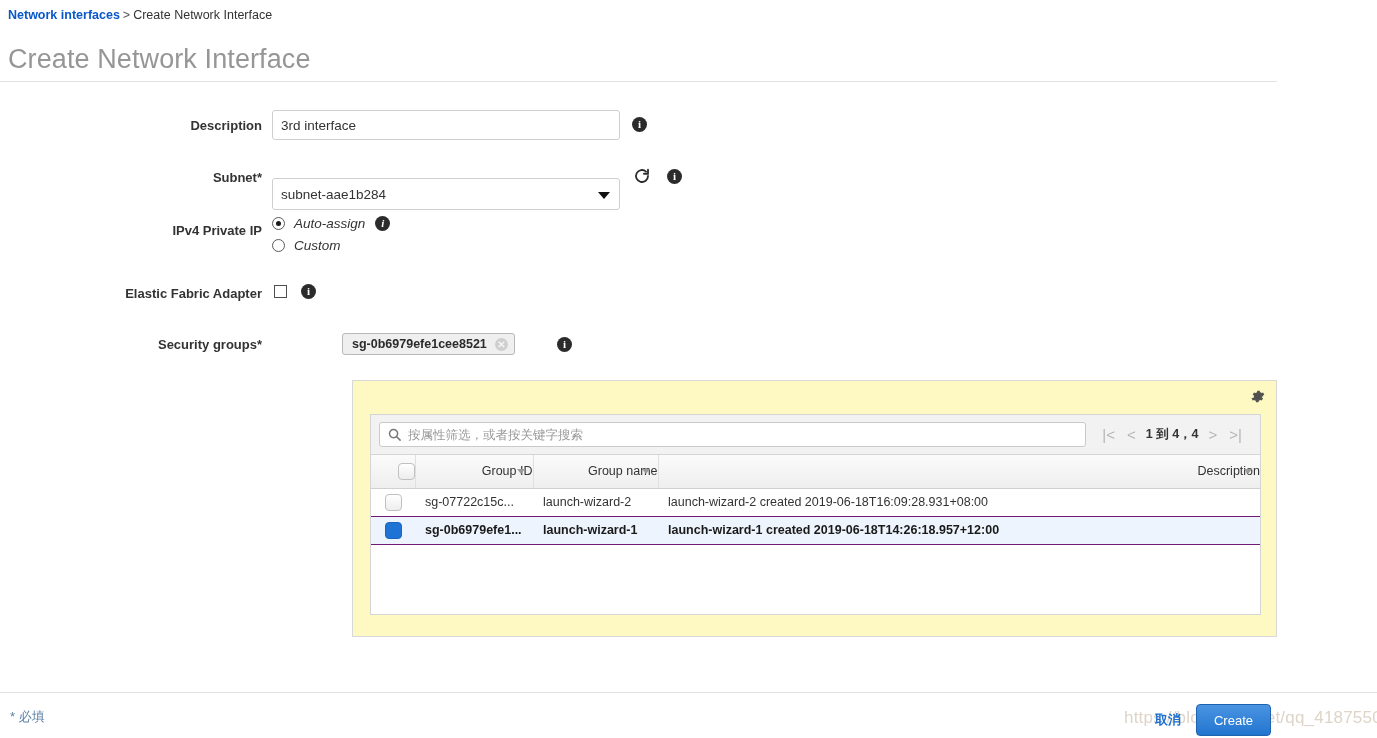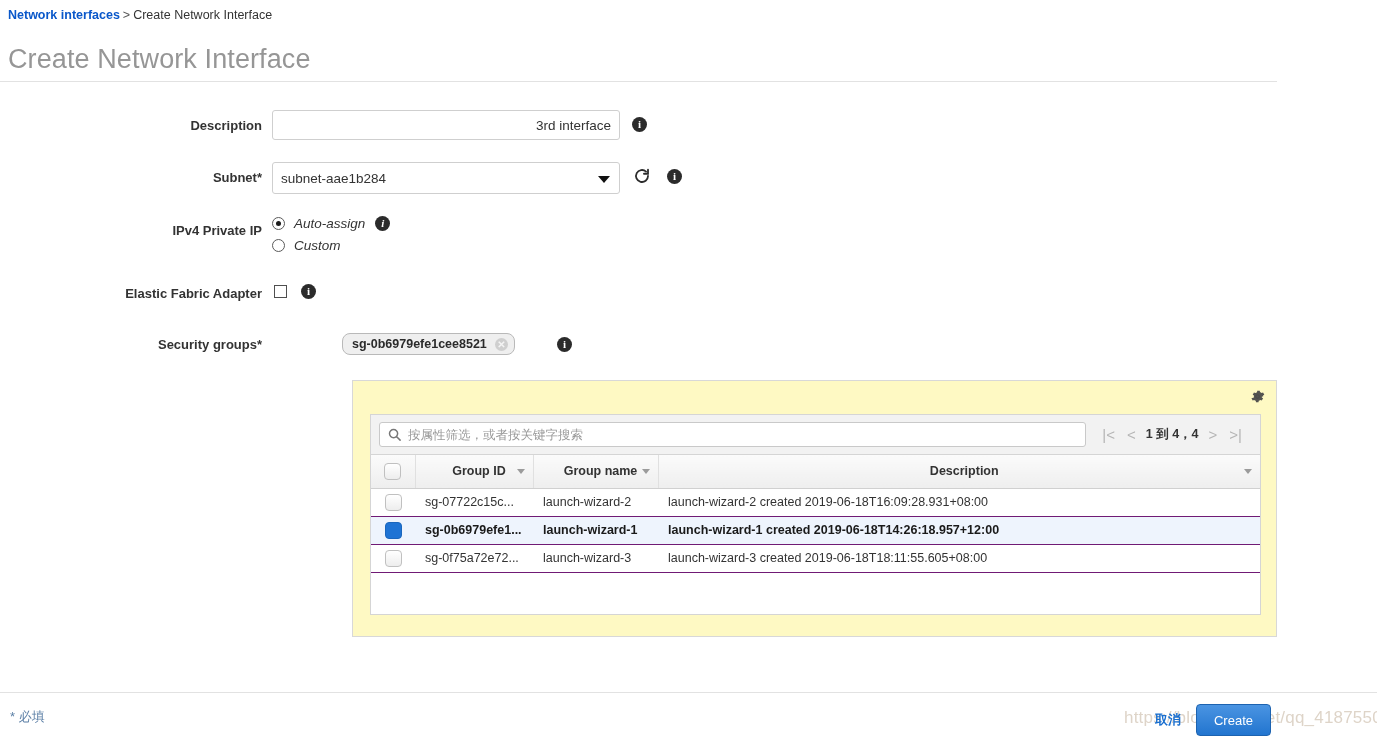--- a/index.html
+++ b/index.html
@@ -59,20 +59,21 @@
   }
   .fselect {
     position: absolute; left: 272px;
     width: 348px; height: 32px;
     border: 1px solid #cfcfcf; border-radius: 3px;
     background: #fff;
     font-size: 13.5px; color: #333;
     padding: 0 26px 0 8px;
     display: flex; align-items: center;
     cursor: pointer;
+    margin-top: 16px;
   }
   .caret {
     position: absolute; right: 9px; top: 50%;
     margin-top: -2px;
     width: 0; height: 0;
     border-left: 6px solid transparent;
     border-right: 6px solid transparent;
     border-top: 7px solid #111;
   }
 
@@ -116,21 +117,21 @@
     border: 1px solid #4f4f4f; background: #fff; cursor: pointer;
   }
 
   
   .chip {
     position: absolute; left: 342px;
     height: 22px;
     display: inline-flex; align-items: center;
     padding: 0 6px 0 9px;
     background: #efefef;
-    border: 1px solid #b9b9b9; border-radius: 8px;
+    border: 1px solid #b9b9b9; border-radius: 3px;
     font-size: 12.5px; font-weight: bold; color: #2b2b2b;
     white-space: nowrap;
   }
   .chip .x {
     margin-left: 8px; width: 13px; height: 13px; border-radius: 50%;
     background: #cfcfcf; color: #f4f4f4; font-size: 10px; line-height: 13px;
     text-align: center; cursor: pointer; font-weight: bold;
   }
 
   
@@ -177,22 +178,22 @@
     color: #b5b5b5; padding: 0 6px; cursor: pointer;
     font-size: 15px; line-height: 1;
   }
   .pager .pcount { font-weight: bold; padding: 0 4px; color: #333; }
 
   table.grid { width: 100%; border-collapse: collapse; table-layout: fixed; }
   table.grid thead th {
     background: linear-gradient(#fbfbfb, #eeeeee);
     border-bottom: 1px solid #d0d0d0;
     height: 33px; padding: 0 0 0 10px;
-    font-size: 12.5px; font-weight: bold; color: #333;
-    text-align: center; position: relative;
+    font-size: 12.5px; font-weight: normal; color: #333;
+    text-align: right; position: relative;
     border-right: 1px solid #e0e0e0;
     white-space: nowrap;
     margin-left: 16px;
   }
   table.grid thead th.last { border-right: 0; }
   th .thcaret, td .thcaret {
     position: absolute; right: 8px; top: 50%; margin-top: -2px;
     width: 0; height: 0;
     border-left: 4px solid transparent;
     border-right: 4px solid transparent;
@@ -259,21 +260,21 @@
     <a href="#">Network interfaces</a><span class="sep">&gt;</span><span class="current">Create Network Interface</span>
   </div>
 
   <div class="page-title">Create Network Interface</div>
   <div class="title-rule"></div>
 
   <div class="form">
 
     <div class="frow">
       <div class="flabel" style="top:22px;">Description</div>
-      <input class="ftext" style="top: 14px; text-align: right;" value="3rd interface">
+      <input class="ftext" style="top: 14px;" value="3rd interface">
       <span class="info" style="left:632px; top:21px;"></span>
     </div>
 
     <div class="frow">
       <div class="flabel" style="top:74px;">Subnet*</div>
       <div class="fselect" style="top:66px;">
         <span>subnet-aae1b284</span>
         <span class="caret"></span>
       </div>
       <span class="refresh" style="left:633px; top:71px;">
@@ -373,26 +374,20 @@
             <td>sg-07722c15c...</td>
             <td>launch-wizard-2</td>
             <td>launch-wizard-2 created 2019-06-18T16:09:28.931+08:00</td>
           </tr>
           <tr class="selected">
             <td class="cell-cb"><span class="rcb checked"></span></td>
             <td>sg-0b6979efe1...</td>
             <td>launch-wizard-1</td>
             <td>launch-wizard-1 created 2019-06-18T14:26:18.957+12:00</td>
           </tr>
-          <tr>
-            <td class="cell-cb"><span class="rcb"></span></td>
-            <td>sg-0f75a72e72...</td>
-            <td>launch-wizard-3</td>
-            <td>launch-wizard-3 created 2019-06-18T18:11:55.605+08:00</td>
-          </tr>
         </tbody>
       </table>
     </div>
   </div>
 
   <div class="footer-rule"></div>
   <div class="required-note">* 必填</div>
   <div class="watermark">https://blog.csdn.net/qq_41875506</div>
   <div class="btn-cancel">取消</div>
   <div class="btn-create">Create</div>

